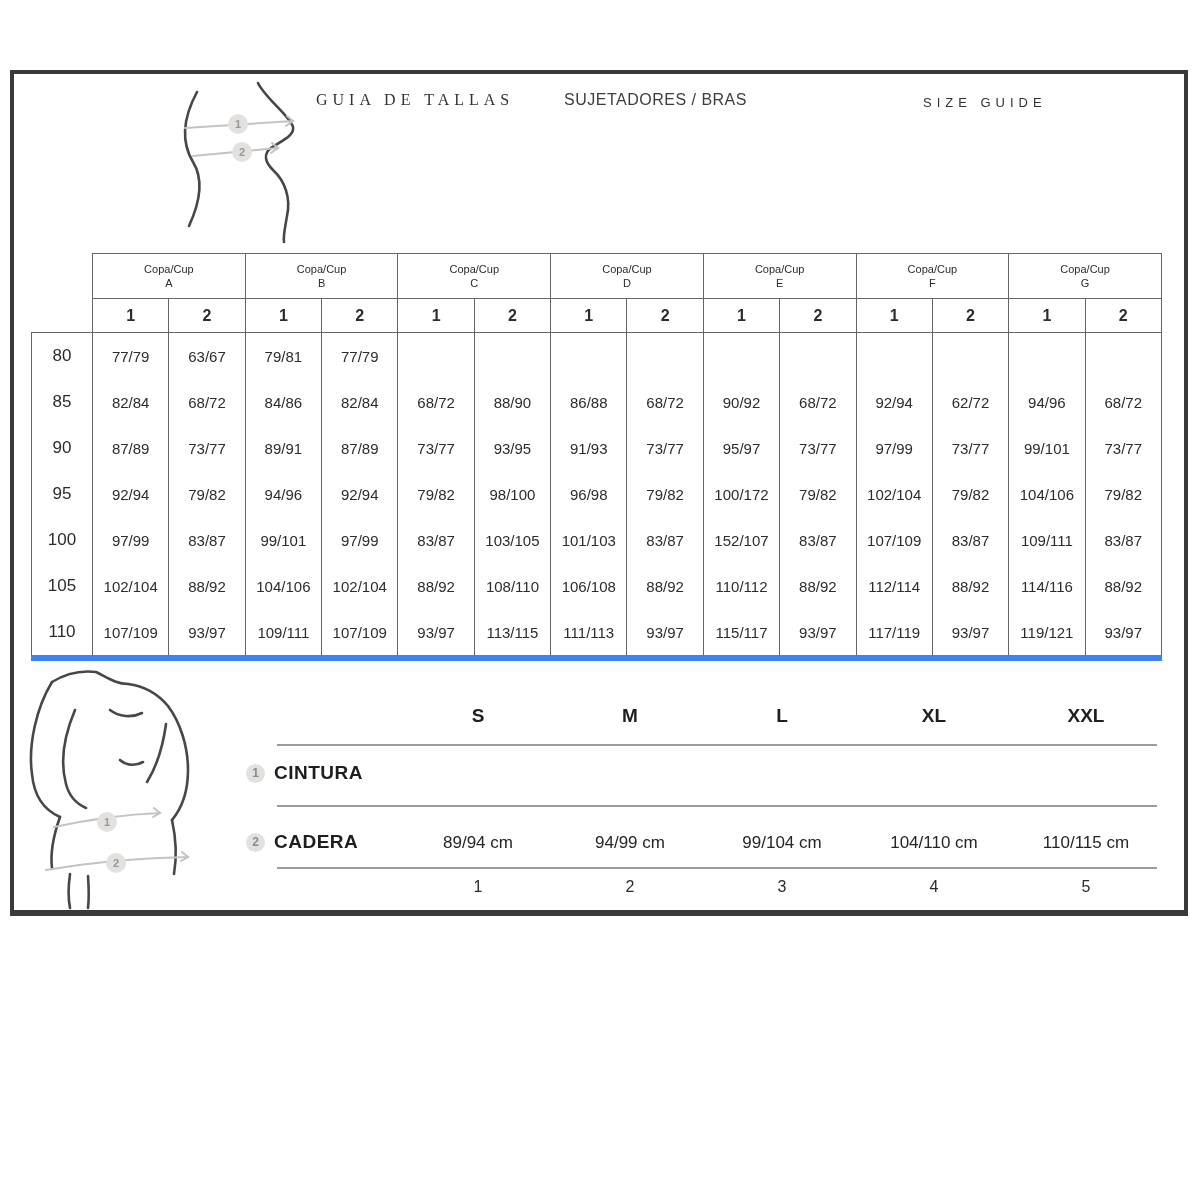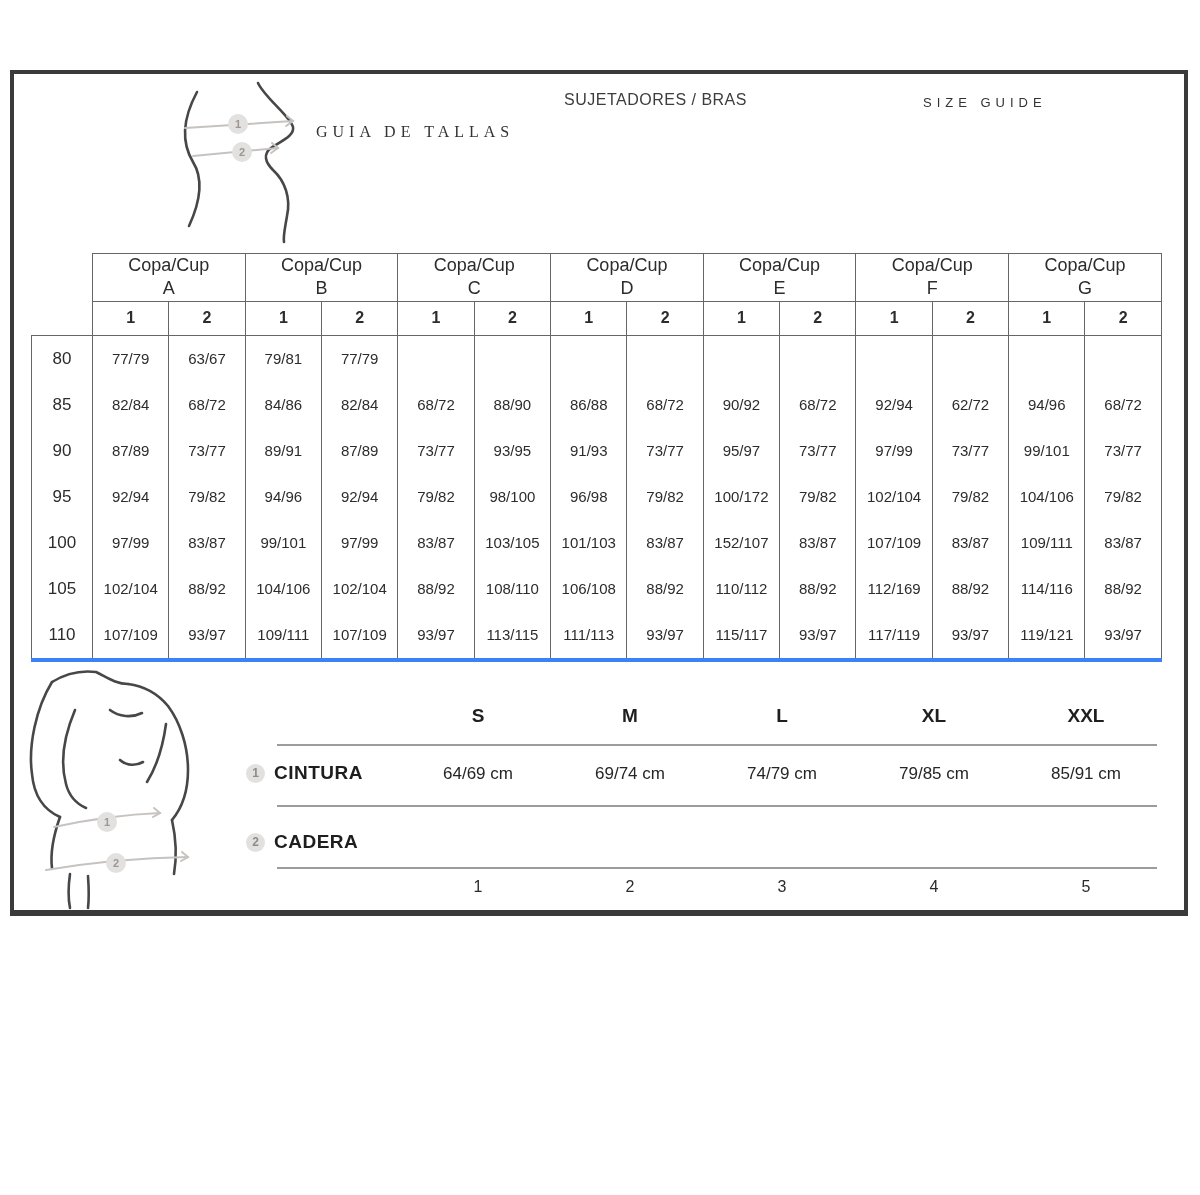--- a/index.html
+++ b/index.html
@@ -5,42 +5,42 @@
   html,body{margin:0;padding:0;background:#ffffff;}
   .page{
     position:relative;width:1200px;height:1195px;background:#ffffff;overflow:hidden;
     font-family:"Liberation Sans", sans-serif;color:#2b2b2b;
   }
   .frame{
     position:absolute;left:10px;top:70px;width:1170px;height:836px;
     border:4px solid #3a3a3a;border-bottom-width:6px;background:transparent;
   }
   .hdr{position:absolute;white-space:nowrap;}
-  .hdr.guia{left:316px;top:91px;font-family:"Liberation Serif", serif;font-size:16px;letter-spacing:5px;color:#333;margin-top:32px;}
+  .hdr.guia{left:316px;top:91px;font-family:"Liberation Serif", serif;font-size:16px;letter-spacing:5px;color:#333;}
   .hdr.cat{left:556px;top:91px;font-size:16px;letter-spacing:0.5px;color:#3d3d3d;margin-left:8px;}
   .hdr.sg{left:923px;top:95px;font-size:13px;letter-spacing:5px;color:#333;}
   .measure-title{
     position:absolute;left:173px;top:156px;width:1000px;text-align:center;
     font-size:19px;font-weight:bold;color:#1f1f1f;letter-spacing:0.3px;
   }
   
   table.bra{
     position:absolute;left:31px;top:253px;width:1130px;
     border-collapse:collapse;table-layout:fixed;
   }
   table.bra th, table.bra td{
     border:1px solid #666;padding:0;text-align:center;vertical-align:middle;
     font-weight:normal;color:#2c2c2c;overflow:hidden;
   }
   table.bra th.blank{border:none;background:transparent;}
-  table.bra tr.cup-row th{height:44px;font-size:18px;line-height:1.3;}
+  table.bra tr.cup-row th{height:44px;font-size:11px;line-height:1.3;}
   table.bra tr.sub-row th{height:33px;font-size:16px;font-weight:bold;}
   table.bra tbody td{height:46px;font-size:15px;border-top:none;border-bottom:none;}
   table.bra tbody tr:first-child td{border-top:1px solid #666;}
-  table.bra tbody tr:last-child td{border-bottom:4px solid #3b82f6;}
+  table.bra tbody tr:last-child td{border-bottom:6px solid #3b82f6;}
   table.bra tbody td.band{font-size:17px;margin-top:20px;}
   
   .briefs-title{position:absolute;left:390px;top:672px;width:600px;text-align:center;
     font-size:17px;font-weight:bold;letter-spacing:0.5px;color:#222;}
   .vals-grid{position:absolute;left:402px;width:760px;display:grid;grid-template-columns:repeat(5,152px);}
   .vals-grid span{text-align:center;}
   .sizes-row{top:705px;font-size:19px;font-weight:bold;color:#1f1f1f;}
   .cm-row0{top:764px;font-size:17px;color:#262626;}
   .cm-row1{top:833px;font-size:17px;color:#262626;}
   .num-row{top:878px;font-size:16px;color:#2b2b2b;}
@@ -241,21 +241,21 @@
           <td>102/104</td>
           <td>88/92</td>
           <td>104/106</td>
           <td>102/104</td>
           <td>88/92</td>
           <td>108/110</td>
           <td>106/108</td>
           <td>88/92</td>
           <td>110/112</td>
           <td>88/92</td>
-          <td>112/169</td>
+          <td>112/114</td>
           <td>88/92</td>
           <td>114/116</td>
           <td>88/92</td>
         </tr>
         <tr>
           <td class="band">110</td>
           <td>107/109</td>
           <td>93/97</td>
           <td>109/111</td>
           <td>107/109</td>
@@ -303,34 +303,34 @@
       <span>XL</span>
       <span>XXL</span>
     </div>
 
   <div class="rule r1"></div>
 
   <div class="brief-label row0">
     <span class="circ">1</span>
     <span class="lbl">CINTURA</span>
   </div>
-  <div class="vals-grid cm-row0" id="waist-values">
-      <span>64/69 cm</span>
-      <span>69/74 cm</span>
-      <span>74/79 cm</span>
-      <span>79/85 cm</span>
-      <span>85/91 cm</span>
-    </div>
 
   <div class="rule r2"></div>
 
   <div class="brief-label row1">
     <span class="circ">2</span>
     <span class="lbl">CADERA</span>
   </div>
+  <div class="vals-grid cm-row1" id="hip-values">
+      <span>89/94 cm</span>
+      <span>94/99 cm</span>
+      <span>99/104 cm</span>
+      <span>104/110 cm</span>
+      <span>110/115 cm</span>
+    </div>
 
   <div class="rule r3"></div>
 
   <div class="vals-grid num-row" id="numeric-sizes">
       <span>1</span>
       <span>2</span>
       <span>3</span>
       <span>4</span>
       <span>5</span>
     </div>

